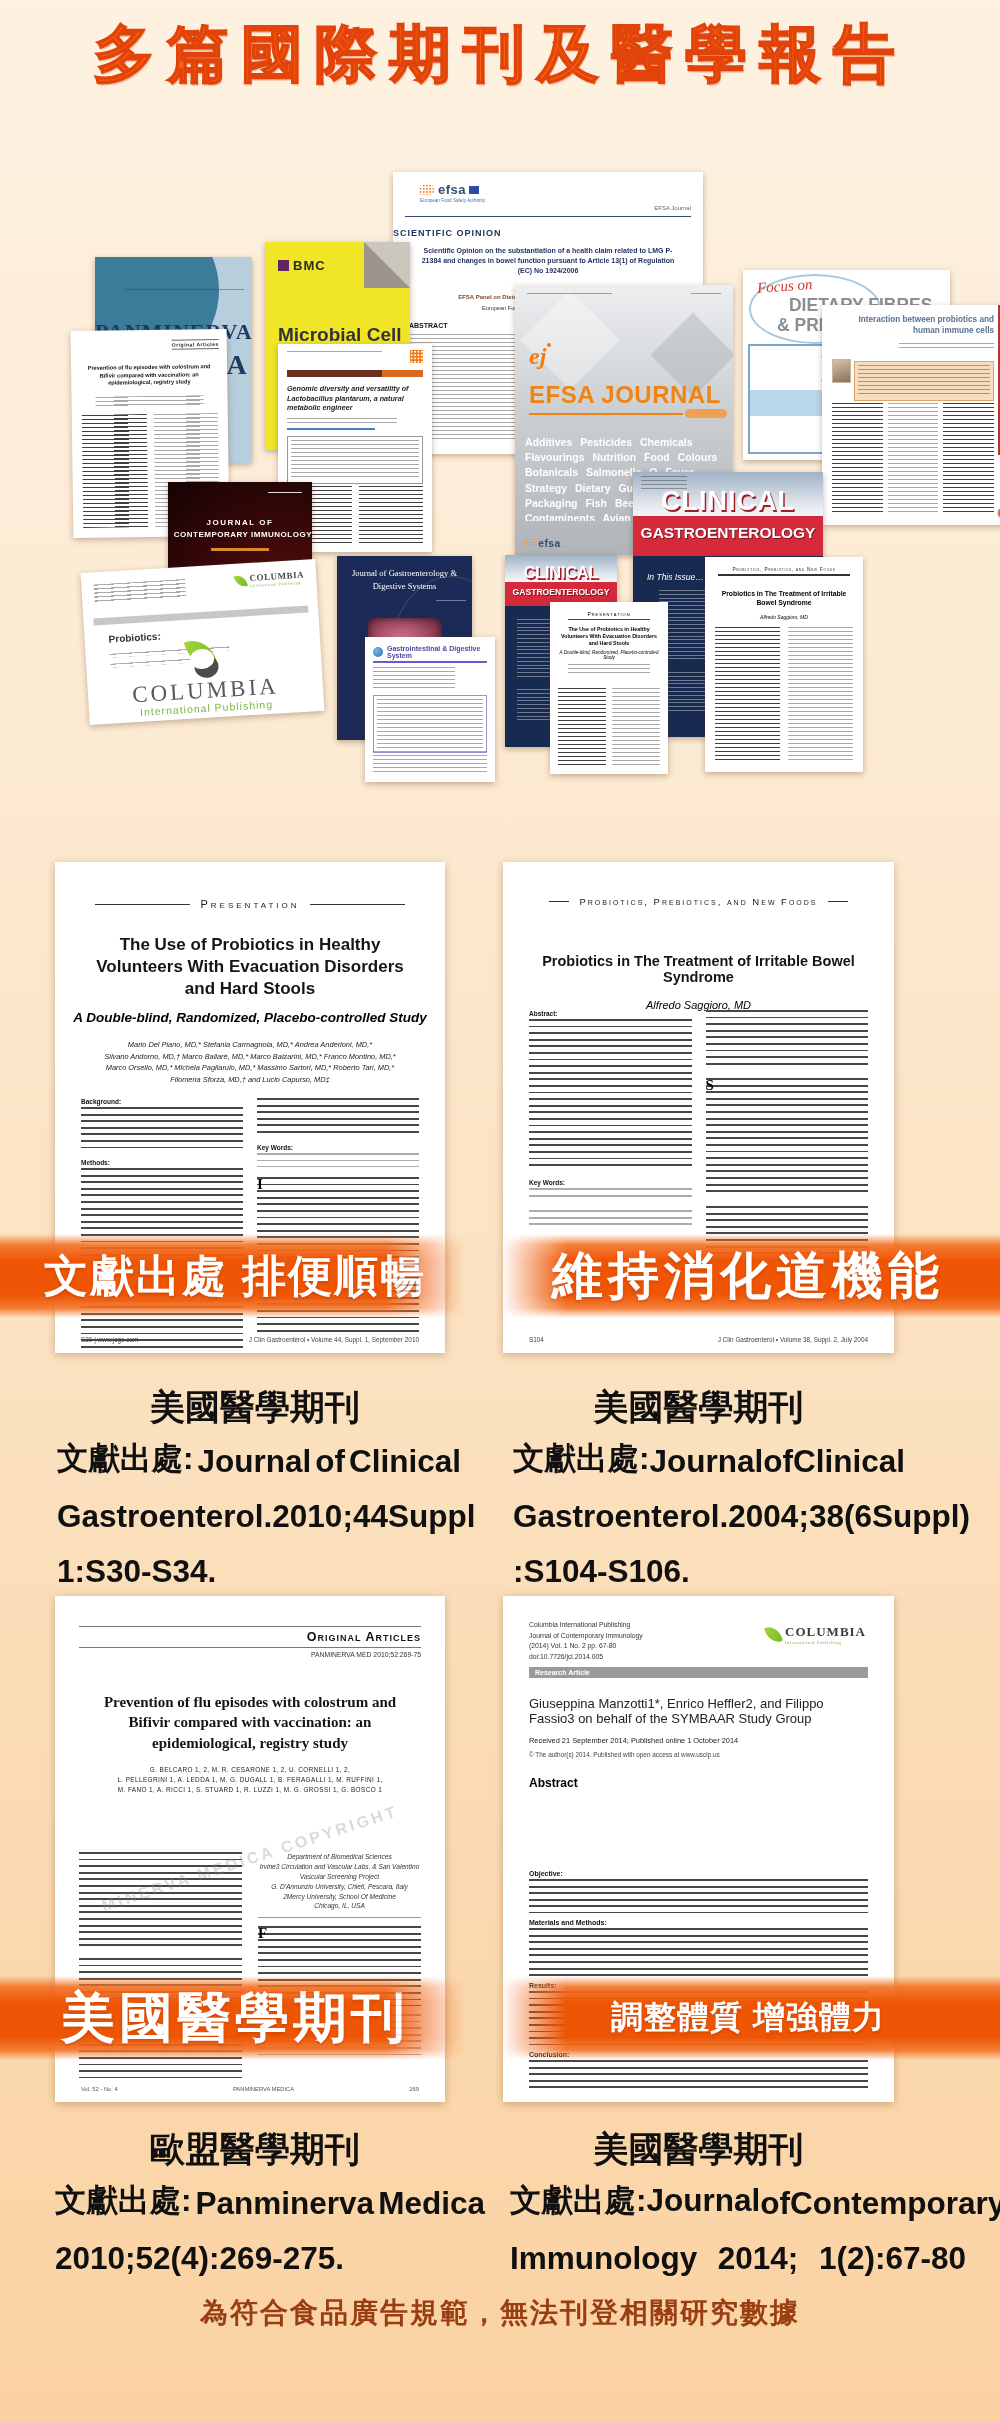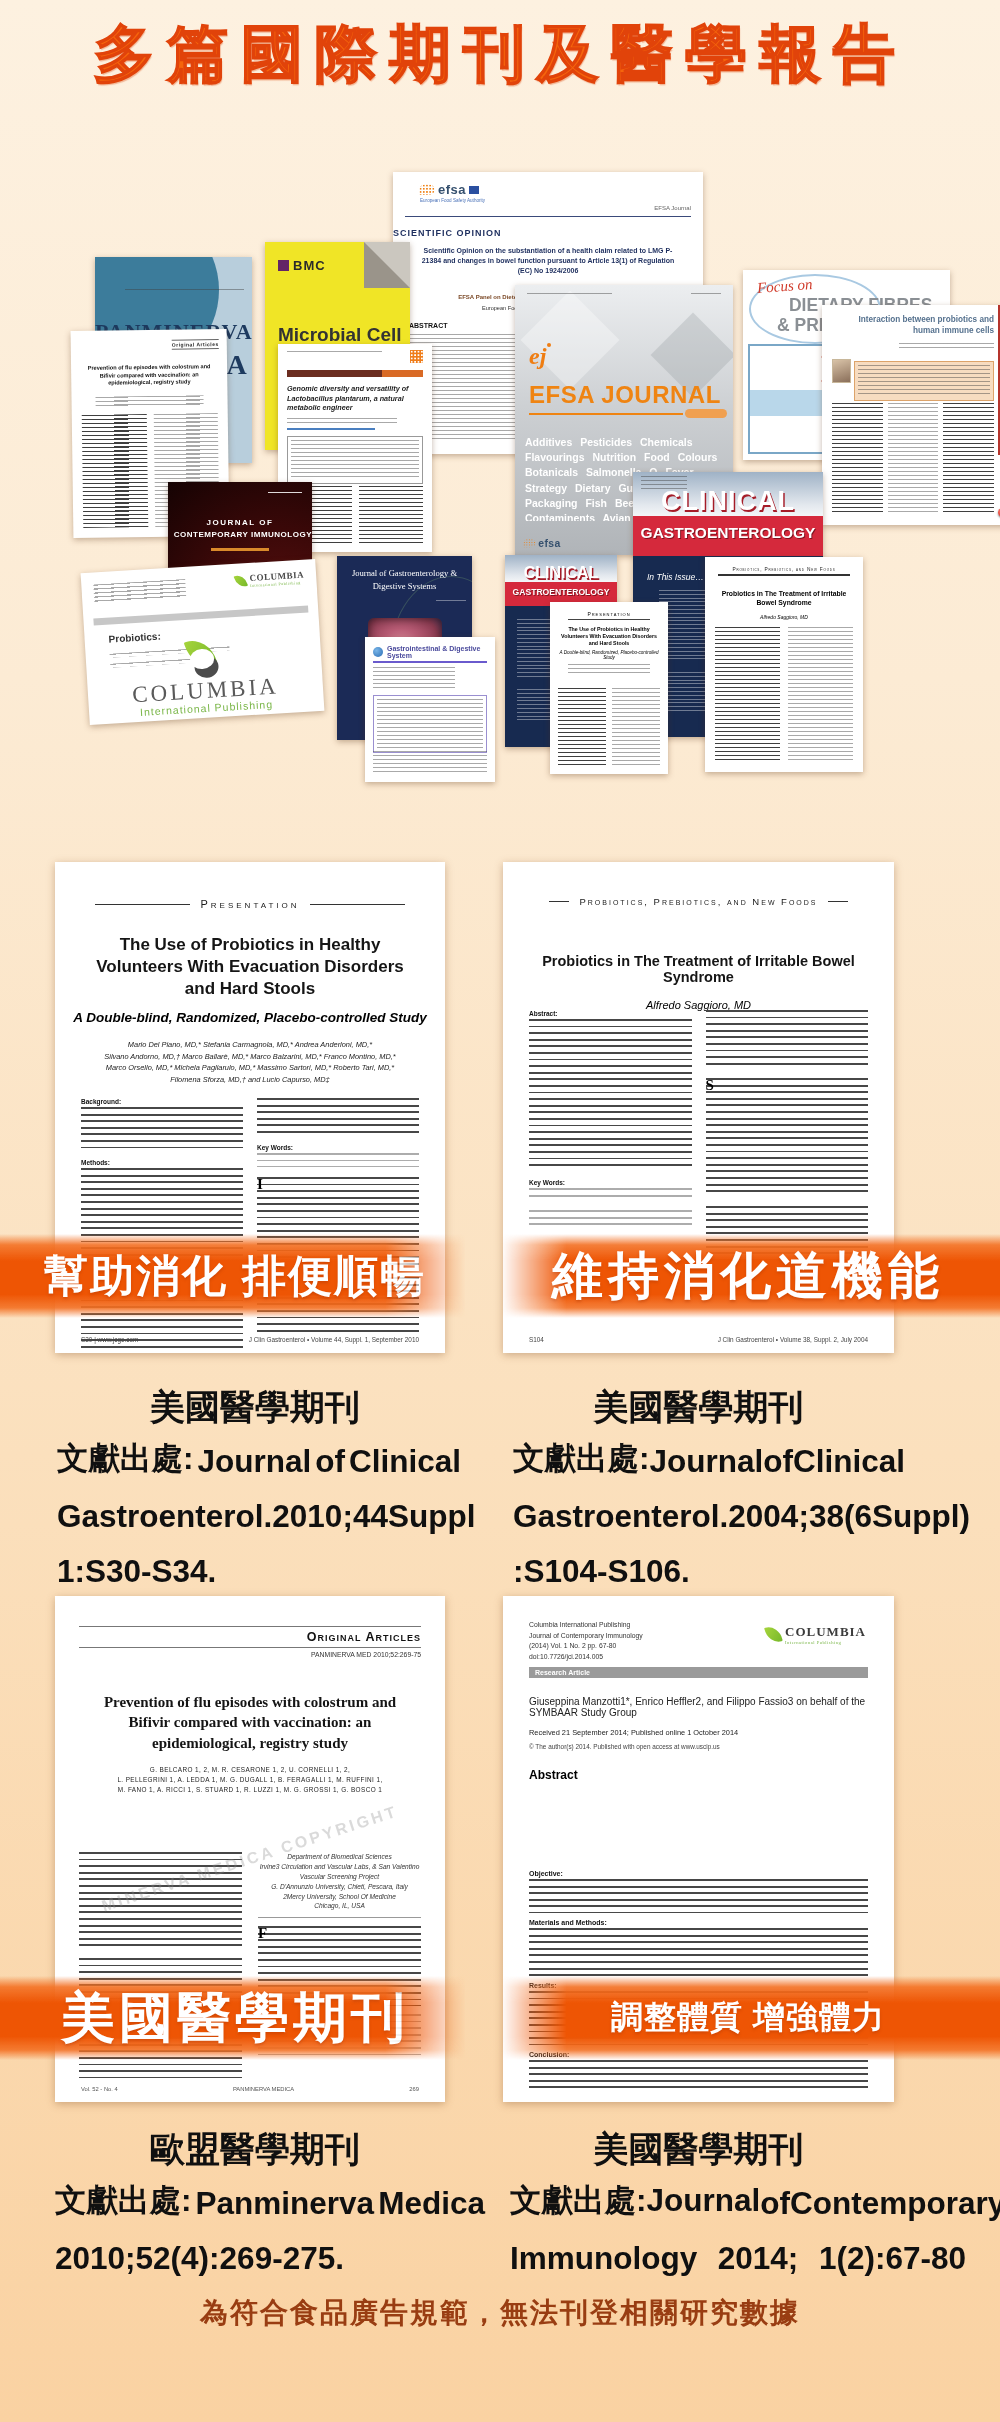--- a/index.html
+++ b/index.html
@@ -243,21 +243,21 @@
   #paperC .wm{position:absolute;left:50%;top:52%;transform:translate(-50%,-50%) rotate(-18deg);font-weight:800;font-size:16px;letter-spacing:3px;color:rgba(140,140,140,.32);white-space:nowrap}
   #paperC .pfoot{font-size:5.8px;color:#555}
 
   #paperD .pub{margin:24px 0 0 26px;font-size:6.8px;line-height:1.55;color:#333}
   #paperD .rbar{margin:5px 26px 0;background:#9a9a9a;color:#fff;font-size:7px;padding:2px 6px;font-weight:700}
   #paperD .dlogo{position:absolute;right:28px;top:28px;display:flex;align-items:center;gap:4px}
   #paperD .dlogo .leaf{width:15px;height:17px}
   #paperD .dlogo .nm{font-family:"Liberation Serif","DejaVu Serif",serif;font-weight:700;font-size:13px;color:#3c3c3c;letter-spacing:1px}
   #paperD .dlogo .nm small{display:block;font-size:4.6px;color:#7ab648;font-weight:400;letter-spacing:.5px}
   #paperD .ttl{margin:22px 46px 0;text-align:center;font-weight:700;font-size:15px;line-height:1.35;color:#151515}
-  #paperD .au{margin:18px 26px 0;font-size:10px;color:#222}
+  #paperD .au{margin:18px 26px 0;font-size:13px;color:#222}
   #paperD .rcv{margin:10px 26px 0;font-size:7.4px;color:#222}
   #paperD .cpy{margin:6px 26px 0;font-size:6.4px;color:#444}
   #paperD .abs{margin:18px 26px 0;font-weight:700;font-size:12px}
   #paperD .paras{position:absolute;left:26px;right:26px;top:268px;bottom:10px;overflow:hidden}
   #paperD .paras .lead{font-size:7px;margin:6px 0 2px}
 
   
   .banner{position:absolute;height:84px;z-index:10;display:flex;align-items:center;justify-content:center;color:#fff;font-weight:800;white-space:nowrap;
     background:linear-gradient(180deg,rgba(244,120,40,0) 0%,rgba(243,112,35,.9) 13%,#ee5504 32%,#ee5504 72%,rgba(243,112,35,.9) 88%,rgba(244,120,40,0) 100%);
     text-shadow:0 2px 3px rgba(160,45,0,.35)}
@@ -610,21 +610,21 @@
     <span class="lead">Materials and Methods:</span>
     <div class="fl big" style="height:48px"></div>
     <span class="lead">Results:</span>
     <div class="fl big" style="height:54px"></div>
     <span class="lead">Conclusion:</span>
     <div class="fl big" style="height:60px"></div>
   </div>
 </article>
 
 <div class="banner l" id="ban1l">
-    <span>幫助消化 排便順暢</span>
+    <span>文獻出處 排便順暢</span>
   </div>
 <div class="banner r" id="ban1r">
     <span>維持消化道機能</span>
   </div>
 <div class="banner l" id="ban2l">
     <span>美國醫學期刊</span>
   </div>
 <div class="banner r" id="ban2r">
     <span>調整體質 增強體力</span>
   </div>

